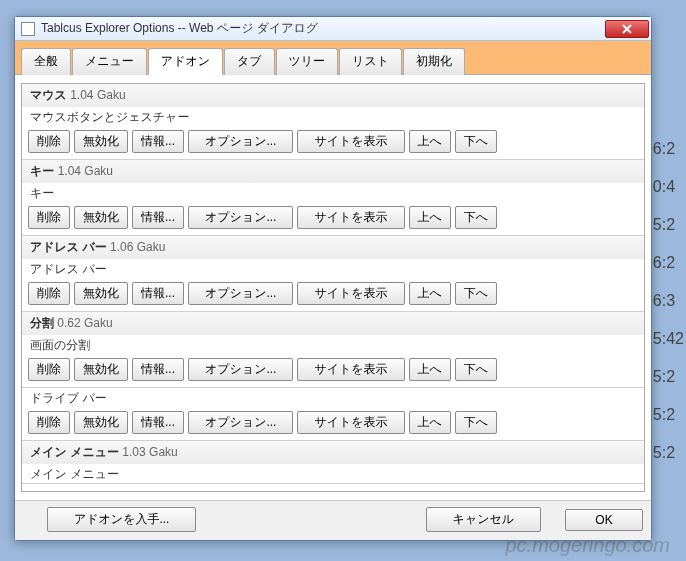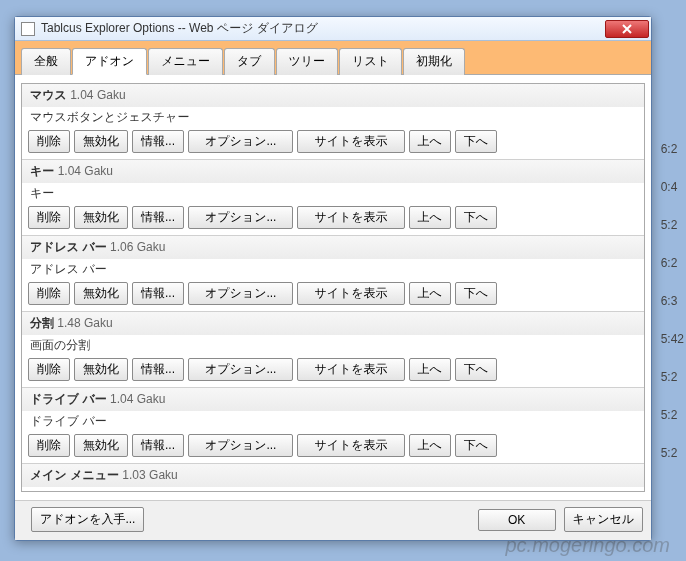--- a/index.html
+++ b/index.html
@@ -11,21 +11,21 @@
     width: 686px;
     height: 561px;
     overflow: hidden;
     position: relative;
   }
   .bg-times {
     position: absolute;
     right: 2px;
     top: 130px;
     color: #444;
-    font-size: 12px;
+    font-size: 16px;
     line-height: 38px;
   }
   .watermark {
     position: absolute;
     right: 16px;
     bottom: 4px;
     color: rgba(80,80,80,0.35);
     font-size: 20px;
     font-style: italic;
     margin-top: 44px;
@@ -125,21 +125,21 @@
   }
   .btn-wide { padding: 2px 16px; }
   .footer {
     display: flex;
     padding: 6px 8px 8px 8px;
     align-items: center;
     border-top: 1px solid #ccc;
     background: #f0f0f0;
   }
   .footer .spacer { flex: 1; }
-  .footer .btn { min-width: 78px; padding: 3px 8px; margin-left: 8px; }
+  .footer .btn { min-width: 78px; padding: 3px 26px; margin-left: 24px; }
   .footer .get { min-width: 110px; }
   
   .content::-webkit-scrollbar { width: 16px; }
   .content::-webkit-scrollbar-track { background: #f1f1f1; border-left:1px solid #ddd;}
   .content::-webkit-scrollbar-thumb { background: #cfd8e6; border:1px solid #9ab; }
 </style>
 </head>
 <body>
 
 <div class="bg-times">
@@ -161,22 +161,22 @@
     <span class="title-text">Tablcus Explorer Options -- Web ページ ダイアログ</span>
     <div class="close-btn">
       <svg width="10" height="10" viewBox="0 0 10 10">
         <path d="M1 1 L9 9 M9 1 L1 9" stroke="#fff" stroke-width="2"></path>
       </svg>
     </div>
   </div>
 
   <div class="tabstrip">
       <div class="tab">全般</div>
+      <div class="tab">メニュー</div>
       <div class="tab active">アドオン</div>
-      <div class="tab">メニュー</div>
       <div class="tab">タブ</div>
       <div class="tab">ツリー</div>
       <div class="tab">リスト</div>
       <div class="tab">初期化</div>
     </div>
 
   <div class="content">
       <div class="addon">
         <div class="addon-head"><span class="addon-title">マウス </span><span class="addon-ver">1.04 Gaku</span></div>
         <div class="addon-desc">マウスボタンとジェスチャー</div>
@@ -210,50 +210,49 @@
           <button class="btn ">削除</button>
           <button class="btn ">無効化</button>
           <button class="btn ">情報...</button>
           <button class="btn btn-wide">オプション...</button>
           <button class="btn btn-wide">サイトを表示</button>
           <button class="btn ">上へ</button>
           <button class="btn ">下へ</button>
         </div>
       </div>
       <div class="addon">
-        <div class="addon-head"><span class="addon-title">分割 </span><span class="addon-ver">1.48 Gaku</span></div>
+        <div class="addon-head"><span class="addon-title">分割 </span><span class="addon-ver">0.62 Gaku</span></div>
         <div class="addon-desc">画面の分割</div>
         <div class="addon-btns">
           <button class="btn ">削除</button>
           <button class="btn ">無効化</button>
           <button class="btn ">情報...</button>
           <button class="btn btn-wide">オプション...</button>
           <button class="btn btn-wide">サイトを表示</button>
           <button class="btn ">上へ</button>
           <button class="btn ">下へ</button>
         </div>
       </div>
       <div class="addon">
-        <div class="addon-head"><span class="addon-title">ドライブ バー </span><span class="addon-ver">1.04 Gaku</span></div>
         <div class="addon-desc">ドライブ バー</div>
         <div class="addon-btns">
           <button class="btn ">削除</button>
           <button class="btn ">無効化</button>
           <button class="btn ">情報...</button>
           <button class="btn btn-wide">オプション...</button>
           <button class="btn btn-wide">サイトを表示</button>
           <button class="btn ">上へ</button>
           <button class="btn ">下へ</button>
         </div>
       </div>
       <div class="addon">
         <div class="addon-head"><span class="addon-title">メイン メニュー </span><span class="addon-ver">1.03 Gaku</span></div>
         <div class="addon-desc">メイン メニュー</div>
       </div>
     </div>
 
   <div class="footer">
     <button class="btn get">アドオンを入手...</button>
     <div class="spacer"></div>
+    <button class="btn">キャンセル</button>
     <button class="btn">OK</button>
-    <button class="btn">キャンセル</button>
   </div>
 </div>
 
 </body></html>

